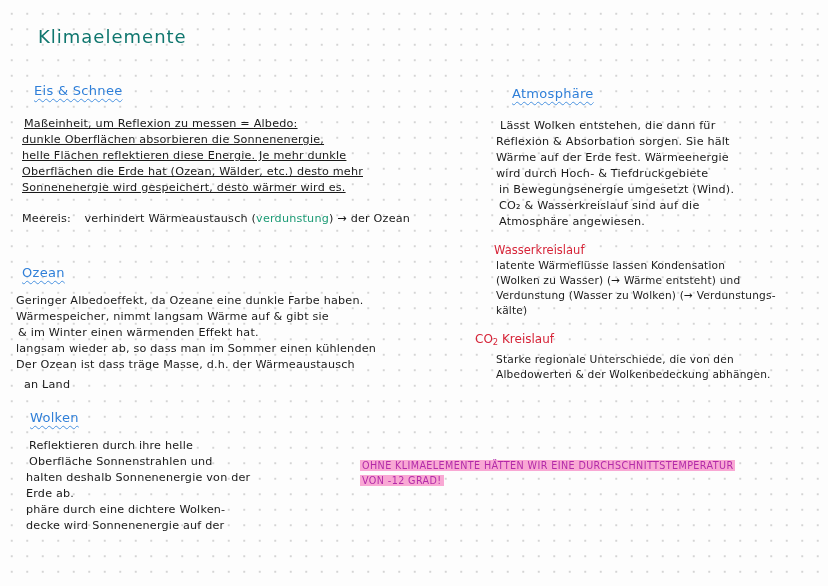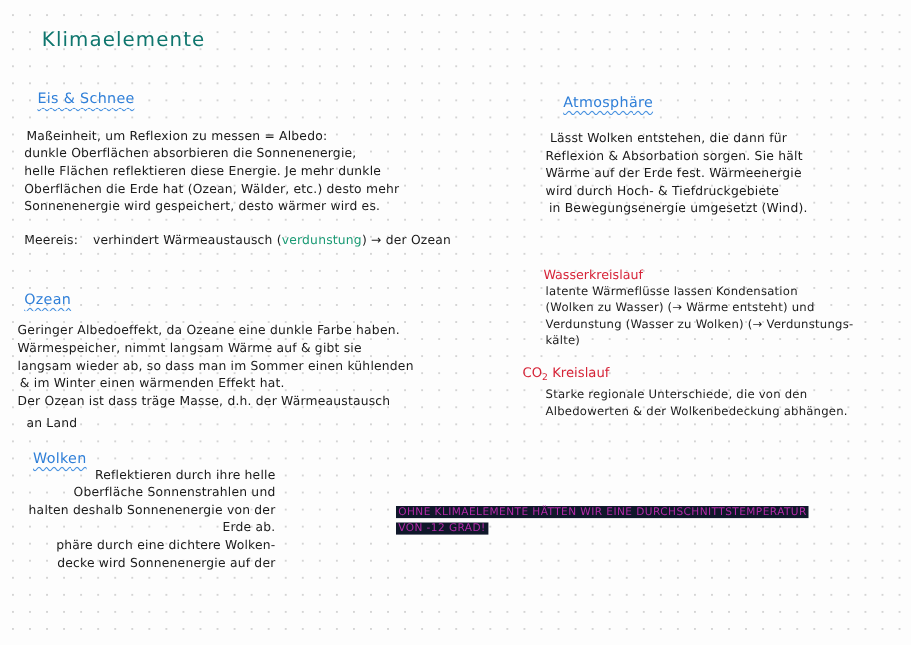--- a/index.html
+++ b/index.html
@@ -26,72 +26,74 @@
   .body-text {
     font-size: 11.2px; line-height: 16px; white-space: nowrap; letter-spacing: 0.2px;
   }
   .line { display: block; }
   .green { color: #1a9a74; }
   .highlight {
     color: #b32aa8; font-size: 9.6px; letter-spacing: 0.4px; line-height: 15px;
     text-transform: uppercase;
   }
   .highlight .hl {
-    background: #0f172a; padding: 0 2px;
+    background: #f9a8d4; padding: 0 2px;
   }
   sub { font-size: 70%; vertical-align: -2px; }
 </style>
 </head>
 <body>
 
 <div class="abs title">Klimaelemente</div>
 
 <div class="abs heading-blue" style="left:34px; top:83px;">Eis &amp; Schnee</div>
-<div class="abs body-text" style="left:22px; top:116px;">
+<div class="abs body-text" style="left:22px; top:116px;text-decoration:underline;">
   <span class="line" style="padding-left:2px">Maßeinheit, um Reflexion zu messen = Albedo:</span>
   <span class="line">dunkle Oberflächen absorbieren die Sonnenenergie,</span>
   <span class="line">helle Flächen reflektieren diese Energie. Je mehr dunkle</span>
   <span class="line">Oberflächen die Erde hat (Ozean, Wälder, etc.) desto mehr</span>
   <span class="line">Sonnenenergie wird gespeichert, desto wärmer wird es.</span>
 </div>
 <div class="abs body-text" style="left:22px; top:211px;">
   <span class="line">
     <span>Meereis:</span>
     <span style="display:inline-block; width:6px"></span>
     <span>verhindert Wärmeaustausch (</span><span class="green">verdunstung</span><span>) → der Ozean</span>
   </span>
 </div>
 
 <div class="abs heading-blue" style="left:22px; top:265px;">Ozean</div>
 <div class="abs body-text" style="left:16px; top:293px;">
   <span class="line">Geringer Albedoeffekt, da Ozeane eine dunkle Farbe haben.</span>
   <span class="line">Wärmespeicher, nimmt langsam Wärme auf &amp; gibt sie</span>
+  <span class="line" style="padding-left:2px">&amp; im Winter einen wärmenden Effekt hat.</span>
   <span class="line">langsam wieder ab, so dass man im Sommer einen kühlenden</span>
-  <span class="line" style="padding-left:2px">&amp; im Winter einen wärmenden Effekt hat.</span>
   <span class="line">Der Ozean ist dass träge Masse, d.h. der Wärmeaustausch</span>
   <span class="line" style="padding-left:8px; margin-top:4px">an Land</span>
 </div>
 
 <div class="abs heading-blue" style="left:30px; top:410px;">Wolken</div>
-<div class="abs body-text" style="left:26px; top:424px;text-align:right;">
+<div class="abs body-text" style="left:26px; top:438px;">
   <span class="line" style="padding-left:3px">Reflektieren durch ihre helle</span>
   <span class="line" style="padding-left:3px">Oberfläche Sonnenstrahlen und</span>
   <span class="line">halten deshalb Sonnenenergie von der</span>
   <span class="line">Erde ab.</span>
   <span class="line">phäre durch eine dichtere Wolken-</span>
   <span class="line">decke wird Sonnenenergie auf der</span>
 </div>
 
 <div class="abs heading-blue" style="left:512px; top:86px;">Atmosphäre</div>
 <div class="abs body-text" style="left:496px; top:118px;">
   <span class="line" style="padding-left:4px">Lässt Wolken entstehen, die dann für</span>
   <span class="line">Reflexion &amp; Absorbation sorgen. Sie hält</span>
   <span class="line">Wärme auf der Erde fest. Wärmeenergie</span>
   <span class="line">wird durch Hoch- &amp; Tiefdruckgebiete</span>
   <span class="line" style="padding-left:3px">in Bewegungsenergie umgesetzt (Wind).</span>
+  <span class="line" style="padding-left:3px">CO₂ &amp; Wasserkreislauf sind auf die</span>
+  <span class="line" style="padding-left:3px">Atmosphäre angewiesen.</span>
 </div>
 
 <div class="abs heading-red" style="left:494px; top:243px; font-size:11.5px;">Wasserkreislauf</div>
 <div class="abs body-text" style="left:496px; top:258px; font-size:10.6px; line-height:15px;">
   <span class="line">latente Wärmeflüsse lassen Kondensation</span>
   <span class="line">(Wolken zu Wasser) (→ Wärme entsteht) und</span>
   <span class="line">Verdunstung (Wasser zu Wolken) (→ Verdunstungs-</span>
   <span class="line">kälte)</span>
 </div>
 

